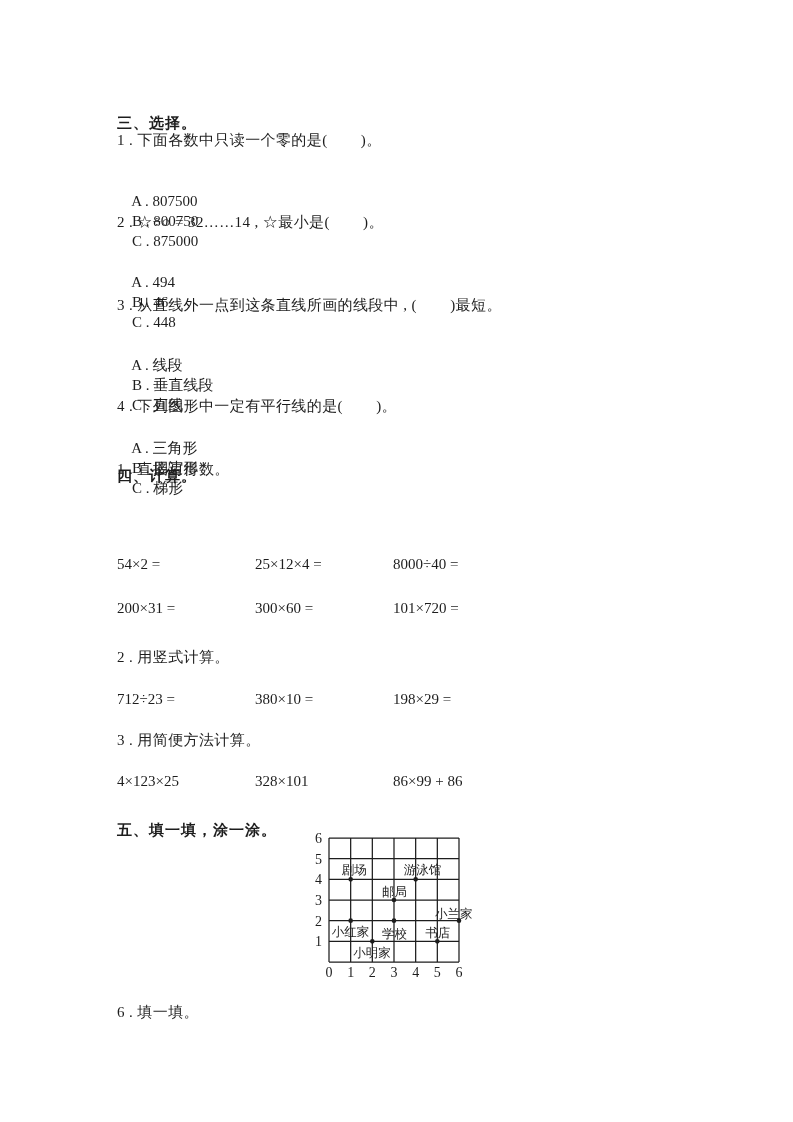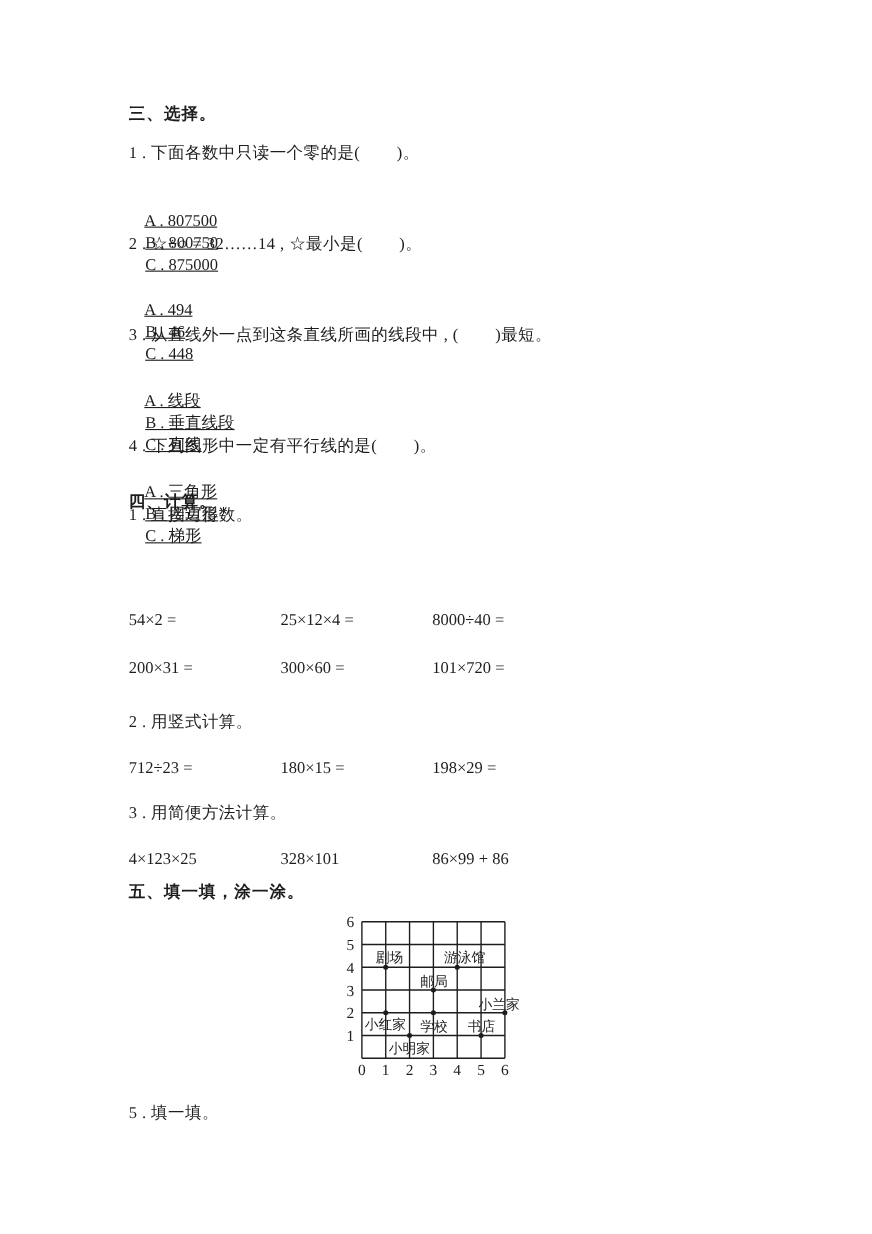--- a/index.html
+++ b/index.html
@@ -18,23 +18,24 @@
     position: absolute;
     left: 117px;
     height: 20px;
     line-height: 20px;
     white-space: pre;
   }
   .heading {
     font-family: "DejaVu Sans", "Liberation Sans", sans-serif;
     font-weight: 600;
     letter-spacing: 1px;
+    margin-top: 20px;
   }
   .stem { letter-spacing: 0.4px; }
-  .opt { margin-right: 13px; text-decoration: underline; }
+  .opt { margin-right: 13px; }
   .calc-row { width: 560px; }
   .calc-row span { position: absolute; top: 0; }
   .cc0 { left: 0; }
   .cc1 { left: 138px; }
   .cc2 { left: 276px; }
   .grid-wrap { position: absolute; left: 309px; top: 826px; width: 185px; height: 160px; }
   svg text { font-family: "DejaVu Sans", "Liberation Sans", sans-serif; }
   svg text.tick { font-family: "Liberation Serif", "DejaVu Serif", serif; }
 </style>
 </head>
@@ -82,21 +83,21 @@
   </div>
   <div class="line calc-row" style="top:598px">
     <span class="cc0">200×31 =</span>
     <span class="cc1">300×60 =</span>
     <span class="cc2">101×720 =</span>
   </div>
 
   <div class="line stem" style="top:647px">2 . 用竖式计算。</div>
   <div class="line calc-row" style="top:689px">
     <span class="cc0">712÷23 =</span>
-    <span class="cc1">180×15 =</span>
+    <span class="cc1">380×10 =</span>
     <span class="cc2">198×29 =</span>
   </div>
 
   <div class="line stem" style="top:730px">3 . 用简便方法计算。</div>
   <div class="line calc-row" style="top:771px">
     <span class="cc0">4×123×25</span>
     <span class="cc1">328×101</span>
     <span class="cc2">86×99 + 86</span>
   </div>
 
@@ -143,15 +144,15 @@
         <text x="22.665999999999997" y="109.668" font-size="12.5" fill="#1d1d1d">小红家</text>
         <circle cx="84.998" cy="94.668" r="2.3" fill="#1d1d1d"></circle>
         <text x="72.998" y="111.668" font-size="12.5" fill="#1d1d1d">学校</text>
         <circle cx="128.32999999999998" cy="115.334" r="2.3" fill="#1d1d1d"></circle>
         <text x="116.32999999999998" y="111.334" font-size="12.5" fill="#1d1d1d">书店</text>
         <circle cx="63.332" cy="115.334" r="2.3" fill="#1d1d1d"></circle>
         <text x="44.332" y="131.334" font-size="12.5" fill="#1d1d1d">小明家</text>
       </svg>
   </div>
 
-  <div class="line stem" style="top:1002px">5 . 填一填。</div>
+  <div class="line stem" style="top:1002px">6 . 填一填。</div>
 
 </div>
 
 </body></html>

